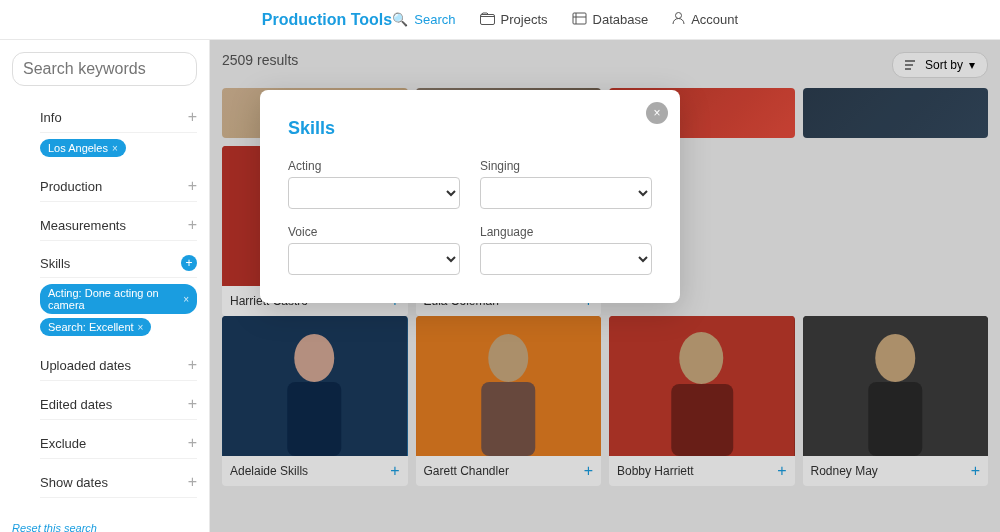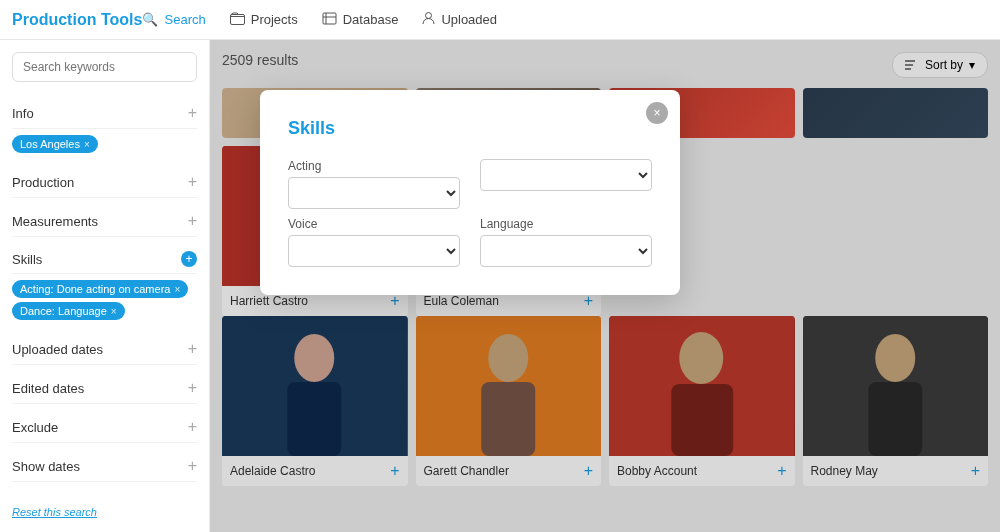--- a/index.html
+++ b/index.html
@@ -1,39 +1,39 @@
 <!DOCTYPE html>
 <html><head>
   <meta charset="utf-8">
   <style>
     * { box-sizing: border-box; margin: 0; padding: 0; }
     body { font-family: -apple-system, BlinkMacSystemFont, 'Segoe UI', sans-serif; background: #f5f5f5; width: 1000px; height: 532px; overflow: hidden; }
 
     
     .header {
-      display: flex; align-items: center; justify-content: flex-start;
+      display: flex; align-items: center; justify-content: center;
       background: #fff; padding: 0 12px; height: 40px;
       border-bottom: 1px solid #e8e8e8;
     }
     .header-logo { font-size: 16px; font-weight: 700; color: #1a9de0; }
     .header-nav { display: flex; align-items: center; gap: 24px; }
     .nav-item { display: flex; align-items: center; gap: 6px; font-size: 13px; color: #444; cursor: pointer; text-decoration: none; }
     .nav-item.active { color: #1a9de0; }
 
     
     .main-layout { display: flex; height: 492px; }
 
     
     .sidebar { width: 210px; background: #fff; border-right: 1px solid #e8e8e8; padding: 12px; overflow-y: auto; flex-shrink: 0; }
     .search-input-wrap { margin-bottom: 16px; }
     .search-input {
       width: 100%; padding: 7px 10px; border: 1px solid #ddd;
-      border-radius: 6px; font-size: 12px; color: #999; outline: none;
-    }
-    .filter-section { margin-bottom: 8px; }
+      border-radius: 12px; font-size: 16px; color: #999; outline: none;
+    }
+    .filter-section { margin-bottom: 8px; margin-left: 28px; }
     .filter-header {
       display: flex; justify-content: space-between; align-items: center;
       font-size: 13px; color: #333; padding: 6px 0; cursor: pointer;
       border-bottom: 1px solid #f0f0f0;
     }
     .filter-header .plus-icon { font-size: 16px; color: #aaa; }
     .filter-header .plus-icon.blue { color: #1a9de0; background: #1a9de0; color: #fff; border-radius: 50%; width: 16px; height: 16px; display: flex; align-items: center; justify-content: center; font-size: 12px; }
     .tag-row { display: flex; flex-wrap: wrap; gap: 4px; padding: 6px 0; }
     .tag {
       display: flex; align-items: center; gap: 4px;
@@ -78,21 +78,21 @@
       background: #fff; border-radius: 8px; padding: 28px 28px 28px 28px;
       width: 420px; position: relative; box-shadow: 0 8px 32px rgba(0,0,0,0.18);
     }
     .modal-title { font-size: 18px; font-weight: 700; color: #1a9de0; margin-bottom: 20px; }
     .modal-close {
       position: absolute; top: 12px; right: 12px;
       width: 22px; height: 22px; border-radius: 50%; background: #aaa;
       display: flex; align-items: center; justify-content: center;
       font-size: 12px; color: #fff; cursor: pointer; border: none;
     }
-    .modal-grid { display: grid; grid-template-columns: 1fr 1fr; gap: 8px 20px; }
+    .modal-grid { display: grid; grid-template-columns: 1fr 1fr; gap: 16px 20px; }
     .form-group { display: flex; flex-direction: column; gap: 4px; }
     .form-label { font-size: 12px; color: #555; }
     .form-select {
       width: 100%; padding: 7px 10px; border: 1px solid #ccc;
       border-radius: 4px; font-size: 12px; color: #333; outline: none;
       appearance: auto; background: #fff;
     }
 
     
     .photo-row-partial { display: grid; grid-template-columns: repeat(4, 1fr); gap: 8px; margin-bottom: 8px; }
@@ -128,21 +128,21 @@
       </span>
       <span>Database</span>
     </a>
     <a class="nav-item">
       <span>
         <svg width="13" height="14" viewBox="0 0 13 14" fill="none">
             <circle cx="6.5" cy="4.5" r="3" stroke="#555" fill="none"></circle>
             <path d="M1 13c0-3.3 2.5-5.5 5.5-5.5S12 9.7 12 13" stroke="#555" fill="none"></path>
           </svg>
       </span>
-      <span>Uploaded</span>
+      <span>Account</span>
     </a>
   </nav>
 </header>
 
 <div class="main-layout">
 
   <aside class="sidebar">
     <div class="search-input-wrap">
       <input class="search-input" type="text" placeholder="Search keywords" style="">
     </div>
@@ -178,21 +178,21 @@
       <div class="filter-header">
         <span>Skills</span>
         <span class="plus-icon blue">+</span>
       </div>
       <div class="tag-row">
         <div class="tag">
           <span>Acting: Done acting on camera</span>
           <span class="tag-x">×</span>
         </div>
         <div class="tag">
-          <span>Dance: Language</span>
+          <span>Search: Excellent</span>
           <span class="tag-x">×</span>
         </div>
       </div>
     </div>
 
     <div class="filter-section">
       <div class="filter-header">
         <span>Uploaded dates</span>
         <span class="plus-icon">+</span>
       </div>
@@ -286,21 +286,21 @@
 
       <div class="photo-card">
         <div class="person-silhouette" style="background:linear-gradient(135deg,#1a3a5c,#2980b9);">
           <svg viewBox="0 0 185 140" width="100%" height="140" xmlns="http://www.w3.org/2000/svg">
             <rect width="185" height="140" fill="#1a3a5c"></rect>
             <ellipse cx="92" cy="42" rx="20" ry="24" fill="#d4a896"></ellipse>
             <rect x="65" y="66" width="54" height="74" rx="8" fill="#0d2a4c"></rect>
           </svg>
         </div>
         <div class="card-footer">
-          <span>Adelaide Castro</span>
+          <span>Adelaide Skills</span>
           <span class="card-plus">+</span>
         </div>
       </div>
 
       <div class="photo-card">
         <div class="person-silhouette" style="background:linear-gradient(135deg,#e67e22,#d35400);">
           <svg viewBox="0 0 185 140" width="100%" height="140" xmlns="http://www.w3.org/2000/svg">
             <rect width="185" height="140" fill="#e67e22"></rect>
             <ellipse cx="92" cy="42" rx="20" ry="24" fill="#c9a87d"></ellipse>
             <rect x="65" y="66" width="54" height="74" rx="8" fill="#795548"></rect>
@@ -314,21 +314,21 @@
 
       <div class="photo-card">
         <div class="person-silhouette" style="background:linear-gradient(135deg,#c0392b,#922b21);">
           <svg viewBox="0 0 185 140" width="100%" height="140" xmlns="http://www.w3.org/2000/svg">
             <rect width="185" height="140" fill="#c0392b"></rect>
             <ellipse cx="92" cy="42" rx="22" ry="26" fill="#c9a87d"></ellipse>
             <rect x="62" y="68" width="62" height="72" rx="8" fill="#7b241c"></rect>
           </svg>
         </div>
         <div class="card-footer">
-          <span>Bobby Account</span>
+          <span>Bobby Harriett</span>
           <span class="card-plus">+</span>
         </div>
       </div>
 
       <div class="photo-card">
         <div class="person-silhouette" style="background:linear-gradient(135deg,#3d3d3d,#222);">
           <svg viewBox="0 0 185 140" width="100%" height="140" xmlns="http://www.w3.org/2000/svg">
             <rect width="185" height="140" fill="#3d3d3d"></rect>
             <ellipse cx="92" cy="42" rx="20" ry="24" fill="#c9a87d"></ellipse>
             <rect x="65" y="66" width="54" height="74" rx="8" fill="#2a2a2a"></rect>
@@ -351,20 +351,21 @@
           <div class="form-group">
             <label class="form-label">Acting</label>
             <select class="form-select">
               <option value=""></option>
             </select>
           </div>
 
 
 
           <div class="form-group">
+            <label class="form-label">Singing</label>
             <select class="form-select">
               <option value=""></option>
             </select>
           </div>
 
           <div class="form-group">
             <label class="form-label">Voice</label>
             <select class="form-select">
               <option value=""></option>
             </select>

